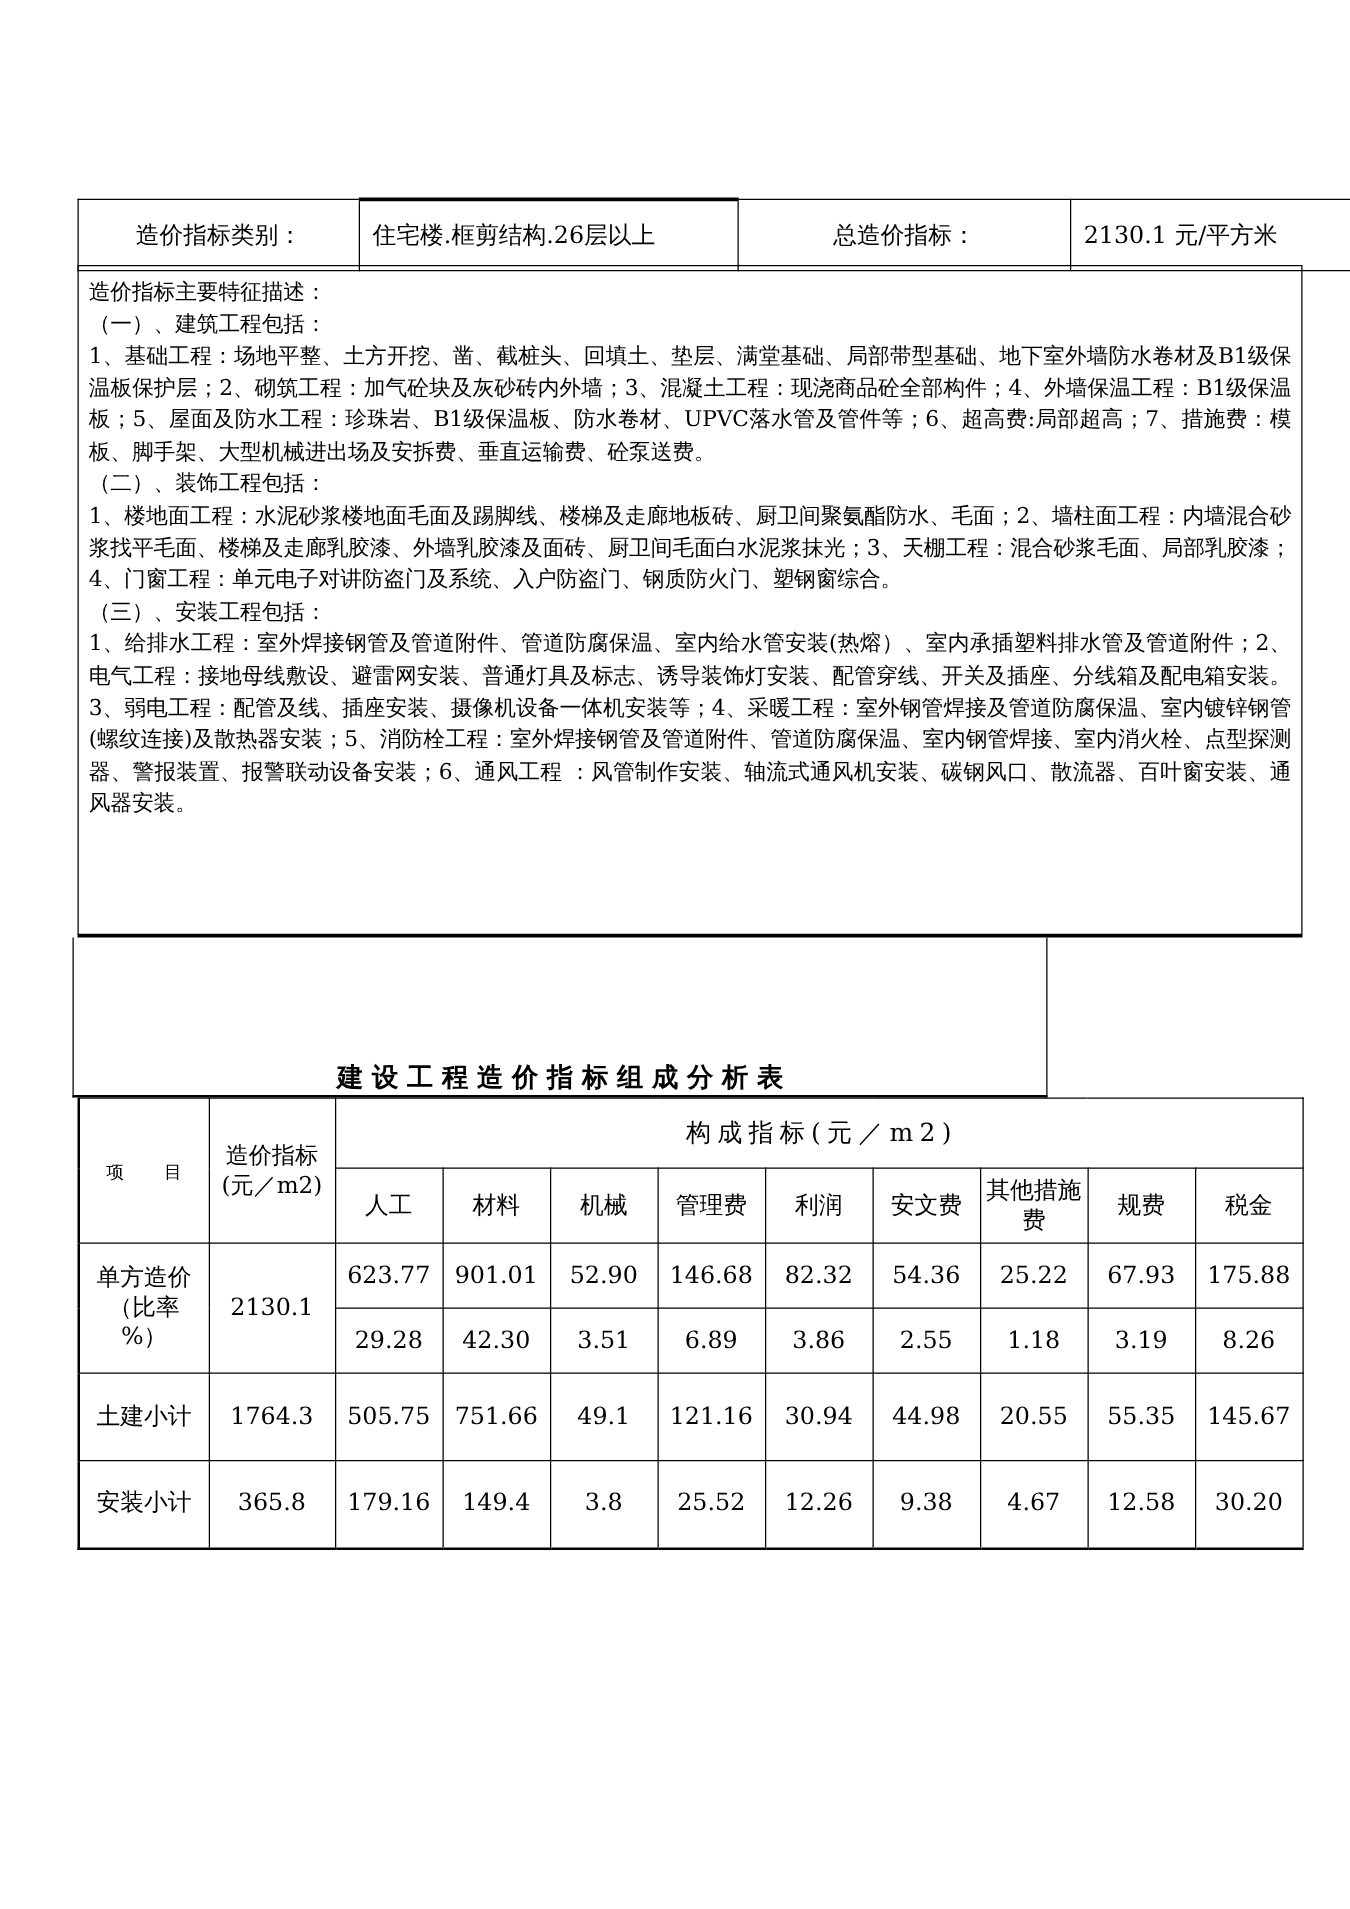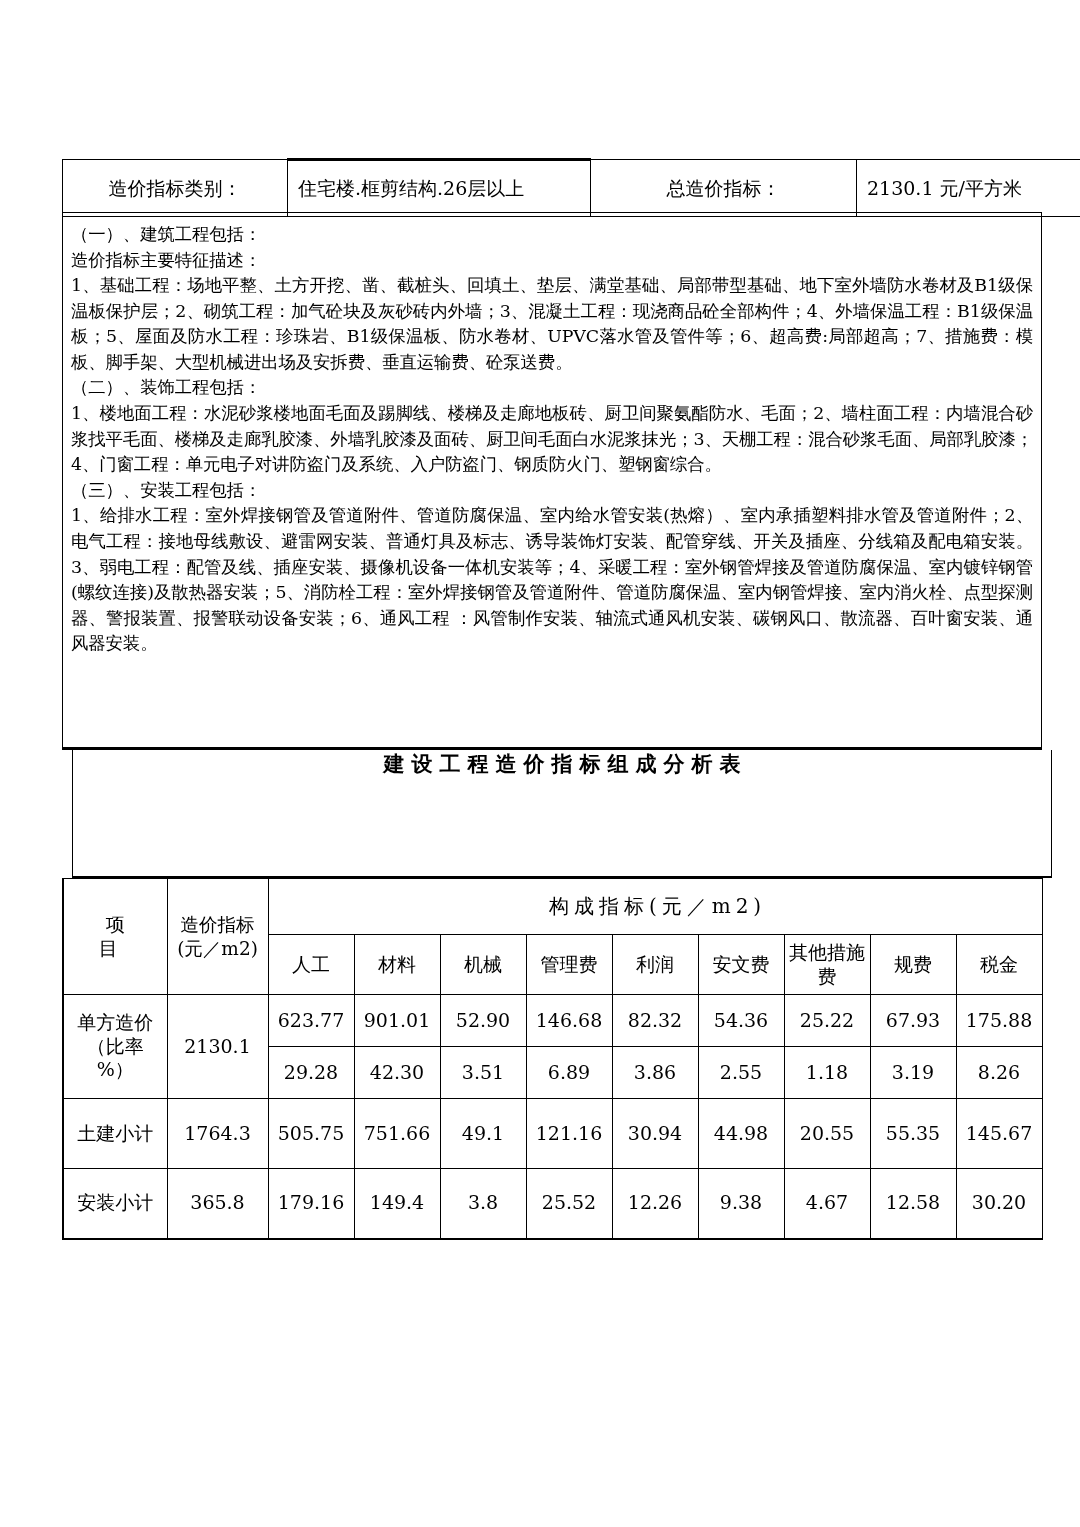--- a/index.html
+++ b/index.html
@@ -76,30 +76,30 @@
     text-justify: inter-character;
     letter-spacing: -0.1px;
   }
   .desc-box p.hang {
     text-align: justify;
   }
 
   
   .band {
     position: absolute;
-    left: 72px;
+    left: 58px;
     top: 750px;
-    width: 980px;
+    width: 780px;
     height: 128px;
     border-left: 1.6px solid #000;
     border-right: 1.6px solid #000;
     border-bottom: 2.2px solid #000;
     box-sizing: border-box;
     display: flex;
-    align-items: flex-start;
+    align-items: flex-end;
     justify-content: center;
   }
   .band-title {
     font-family: "DejaVu Sans", "Liberation Sans", sans-serif;
     font-weight: bold;
     font-size: 21px;
     letter-spacing: 7px;
     padding-left: 7px;
   }
 
@@ -119,21 +119,21 @@
     font-size: 19px;
     line-height: 1.25;
     padding: 0 2px;
   }
   .data-table td.th {
     font-size: 19px;
   }
   .data-table .c0 { width: 104px; }
   .data-table .c1 { width: 101px; }
   .data-table .cN { width: 86px; }
-  .hdr-item { font-size: 19px; letter-spacing: 14px; padding-left: 14px; }
+  .hdr-item { font-size: 14px; letter-spacing: 14px; padding-left: 14px; }
   .hdr-two { font-size: 18.5px; }
   .hdr-group { font-size: 20px; letter-spacing: 5px; padding-left: 5px; }
   .row-h1 { height: 56px; }
   .row-h2 { height: 60px; }
   .row-data { height: 52px; }
   .row-sub { height: 70px; }
   .lab-cell { font-size: 18.5px; line-height: 1.22; }
   .tbl-outer-l { border-left-width: 2.6px !important; }
   .tbl-outer-b { border-bottom-width: 2.6px !important; }
 </style>
@@ -148,22 +148,22 @@
         <tr>
       <td class="lbl">造价指标类别：</td>
       <td class="val1">住宅楼.框剪结构.26层以上</td>
       <td class="lbl2">总造价指标：</td>
       <td class="val2">2130.1 元/平方米</td>
     </tr>
   </tbody>
     </table>
 
   <div class="desc-box">
+    <p>造价指标主要特征描述：</p>
     <p>（一）、建筑工程包括：</p>
-    <p>造价指标主要特征描述：</p>
     <p class="hang">1、基础工程：场地平整、土方开挖、凿、截桩头、回填土、垫层、满堂基础、局部带型基础、地下室外墙防水卷材及B1级保温板保护层；2、砌筑工程：加气砼块及灰砂砖内外墙；3、混凝土工程：现浇商品砼全部构件；4、外墙保温工程：B1级保温板；5、屋面及防水工程：珍珠岩、B1级保温板、防水卷材、UPVC落水管及管件等；6、超高费:局部超高；7、措施费：模板、脚手架、大型机械进出场及安拆费、垂直运输费、砼泵送费。</p>
     <p>（二）、装饰工程包括：</p>
     <p class="hang">1、楼地面工程：水泥砂浆楼地面毛面及踢脚线、楼梯及走廊地板砖、厨卫间聚氨酯防水、毛面；2、墙柱面工程：内墙混合砂浆找平毛面、楼梯及走廊乳胶漆、外墙乳胶漆及面砖、厨卫间毛面白水泥浆抹光；3、天棚工程：混合砂浆毛面、局部乳胶漆；4、门窗工程：单元电子对讲防盗门及系统、入户防盗门、钢质防火门、塑钢窗综合。</p>
     <p>（三）、安装工程包括：</p>
     <p class="hang">1、给排水工程：室外焊接钢管及管道附件、管道防腐保温、室内给水管安装(热熔）、室内承插塑料排水管及管道附件；2、电气工程：接地母线敷设、避雷网安装、普通灯具及标志、诱导装饰灯安装、配管穿线、开关及插座、分线箱及配电箱安装。3、弱电工程：配管及线、插座安装、摄像机设备一体机安装等；4、采暖工程：室外钢管焊接及管道防腐保温、室内镀锌钢管(螺纹连接)及散热器安装；5、消防栓工程：室外焊接钢管及管道附件、管道防腐保温、室内钢管焊接、室内消火栓、点型探测器、警报装置、报警联动设备安装；6、通风工程 ：风管制作安装、轴流式通风机安装、碳钢风口、散流器、百叶窗安装、通风器安装。</p>
   </div>
 
   <div class="band">
     <div class="band-title">建设工程造价指标组成分析表</div>
   </div>

